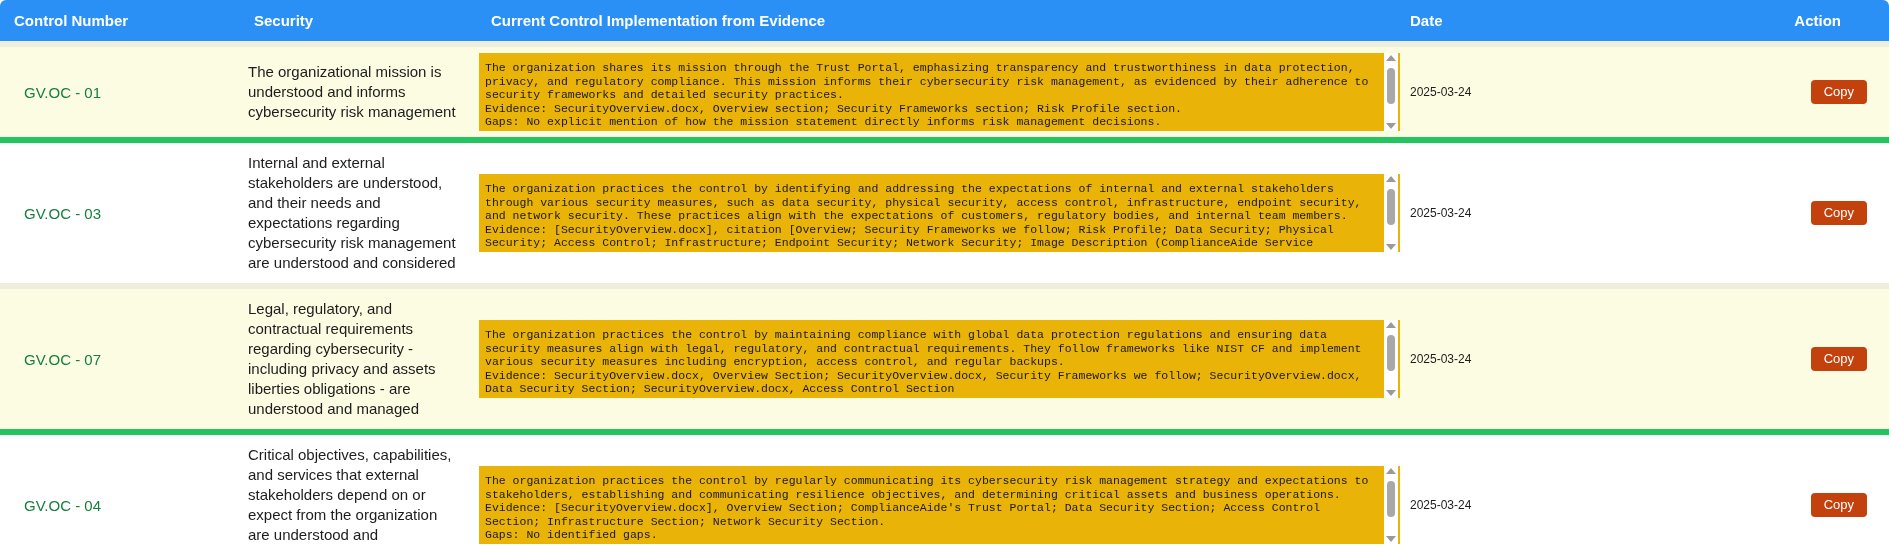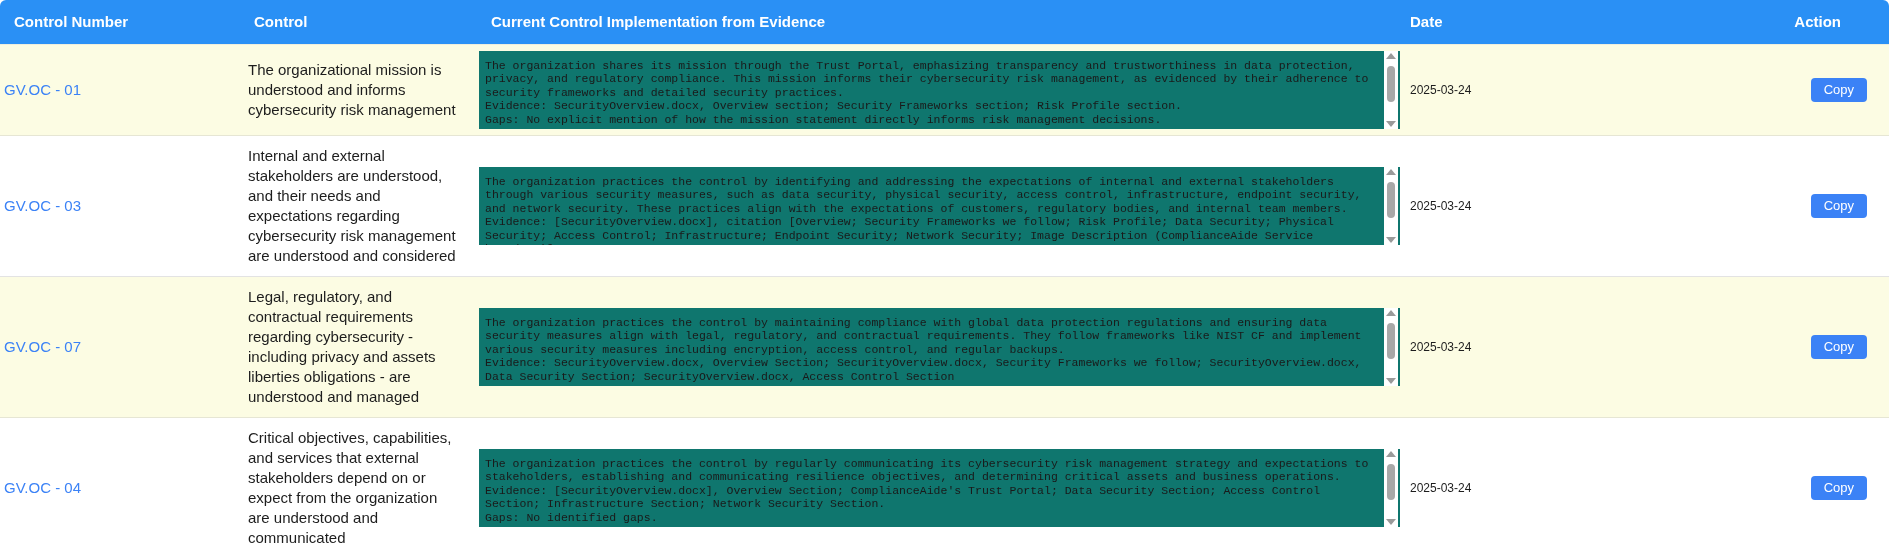--- a/index.html
+++ b/index.html
@@ -41,30 +41,30 @@
   col.c-ctl { width: 237px; }
   col.c-evd { width: 927px; }
   col.c-dat { width: 285px; }
   col.c-act { width: 200px; }
 
   
   tbody tr { vertical-align: middle; }
   tbody tr.alt  { background: #fcfce3; }
   tbody tr.norm { background: #ffffff; }
   tbody td {
-    border-top: 1px solid #22c55e;
+    border-top: 6px solid #22c55e;
     border-bottom: 1px solid #e3e3e3;
     padding: 0;
   }
   tbody tr.alt td { border-top-color: #eeeedd; border-bottom-color: #e6e6d4; }
 
   td.num {
     font-size: 15px;
-    color: #3b82f6;
-    padding: 10px 0 10px 4px;
+    color: #15803d;
+    padding: 10px 0 10px 24px;
     font-family: "Liberation Sans", sans-serif;
   }
   td.ctl {
     font-size: 15px;
     color: #1d1d1d;
     line-height: 20px;
     padding: 10px 14px 10px 8px;
     font-family: "Liberation Sans", sans-serif;
   }
   td.evd { padding: 6px 4px 6px 2px; }
@@ -73,21 +73,21 @@
     color: #1d1d1d;
     padding-left: 6px;
     white-space: nowrap;
     font-family: "Liberation Sans", sans-serif;
   }
   td.act { text-align: right; padding-right: 22px; }
 
   
   .evbox {
     position: relative;
-    background: #0f766e;
+    background: #eab308;
     height: 78px;
     overflow: hidden;
     padding: 8px 28px 12px 6px;
   }
   .evtext {
     font-family: "Liberation Mono", "DejaVu Sans Mono", monospace;
     font-size: 11.5px;
     line-height: 13.5px;
     color: #1a1a1a;
     white-space: pre-wrap;
@@ -119,21 +119,21 @@
     position: absolute;
     left: 3px; top: 15px;
     width: 8px; height: 36px;
     background: #a8a8a8;
     border-radius: 4px;
   }
 
   
   .copybtn {
     display: inline-block;
-    background: #3b82f6;
+    background: #c2410c;
     color: #ffffff;
     font-size: 13px;
     font-family: "Liberation Sans", sans-serif;
     border: none;
     border-radius: 4px;
     padding: 5px 13px 6px 13px;
     cursor: pointer;
     line-height: 1;
   }
 </style>
@@ -145,21 +145,21 @@
     <colgroup>
       <col class="c-num">
         <col class="c-ctl">
         <col class="c-evd">
         <col class="c-dat">
         <col class="c-act">
     </colgroup>
     <thead>
       <tr>
         <th class="first">Control Number</th>
-        <th>Control</th>
+        <th>Security</th>
         <th>Current Control Implementation from Evidence</th>
         <th class="dt">Date</th>
         <th class="last">Action</th>
       </tr>
     </thead>
     <tbody>
 
       <tr class="alt">
         <td class="num">GV.OC - 01</td>
         <td class="ctl">The organizational mission is understood and informs cybersecurity risk management</td>

